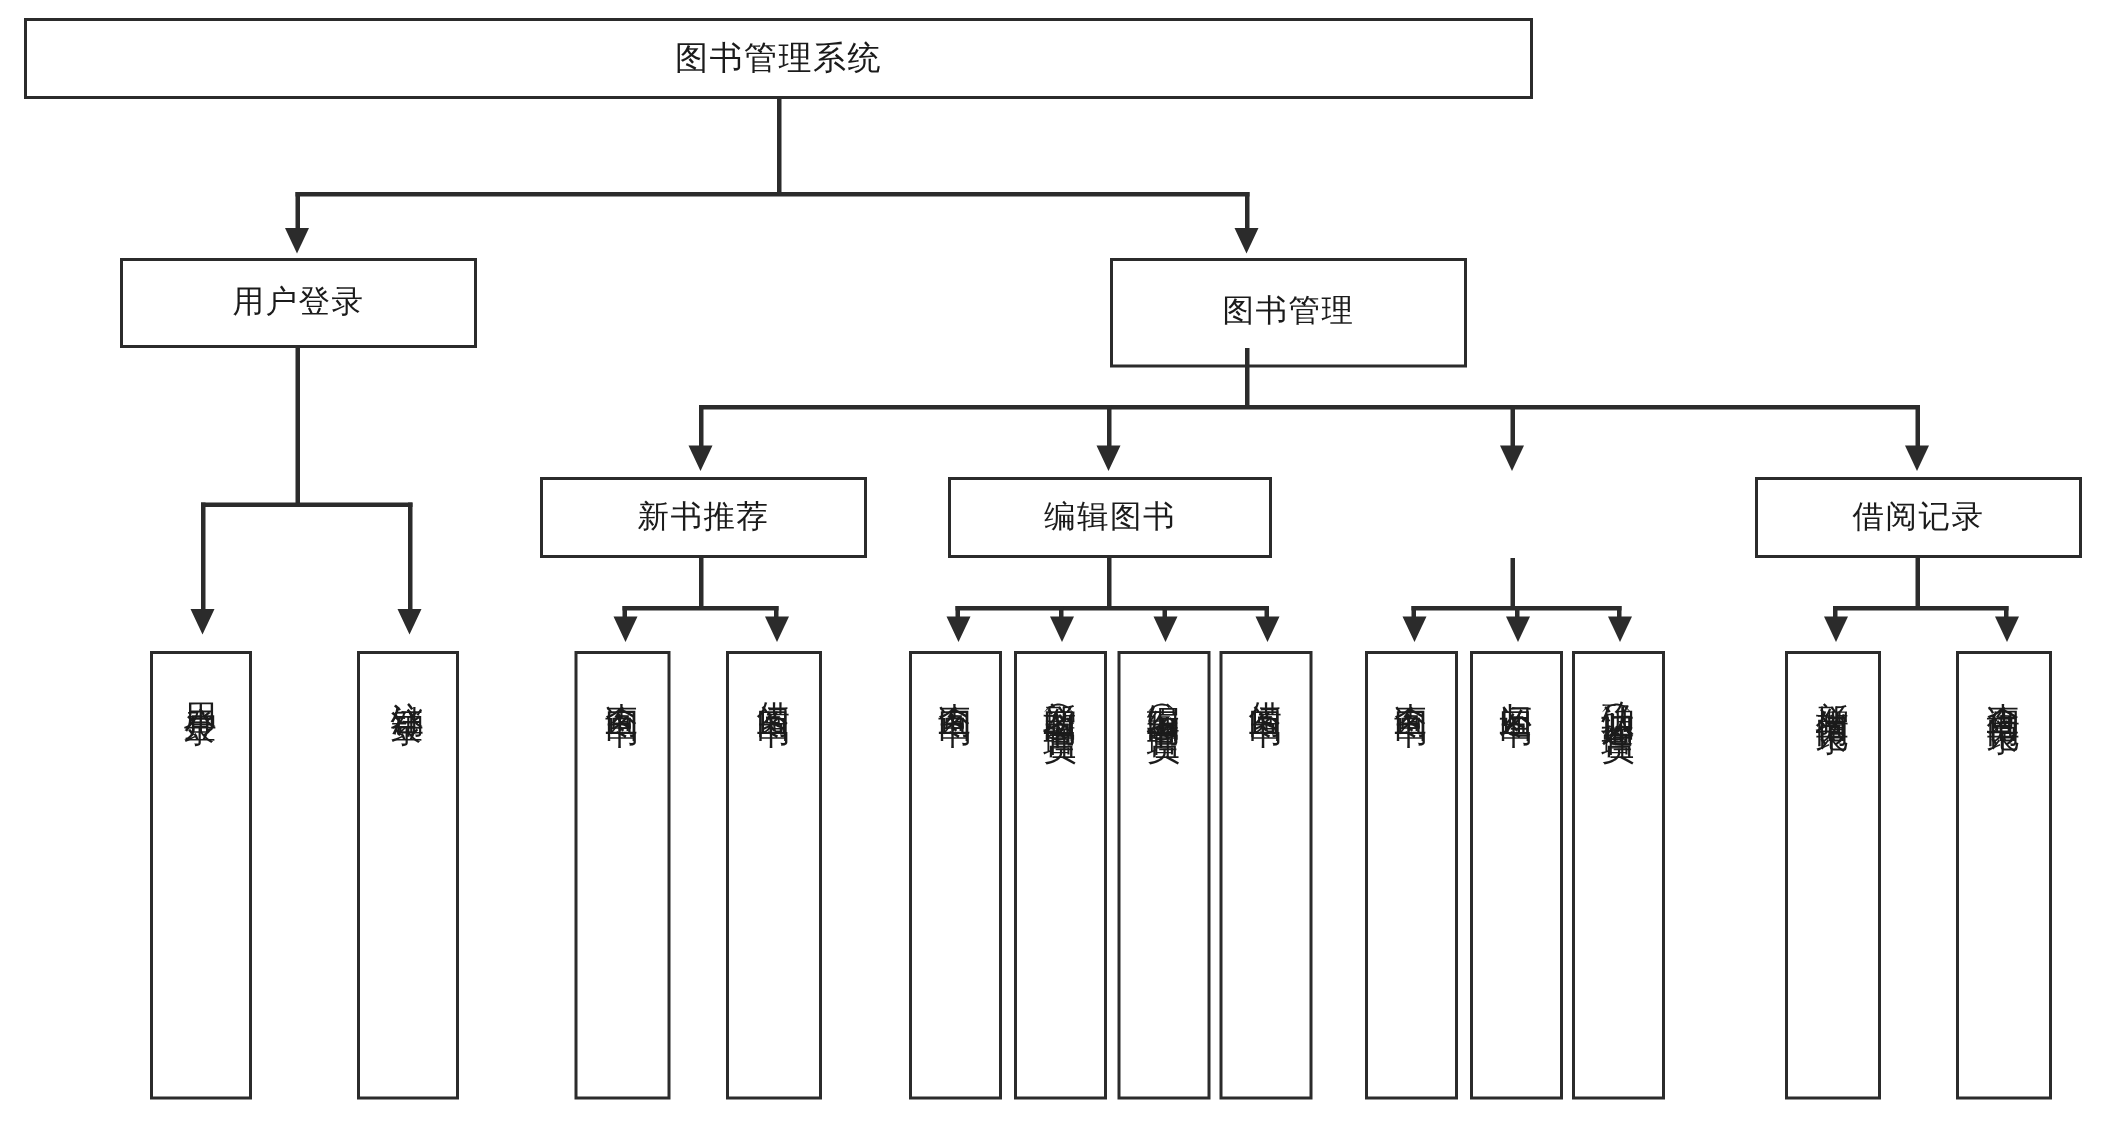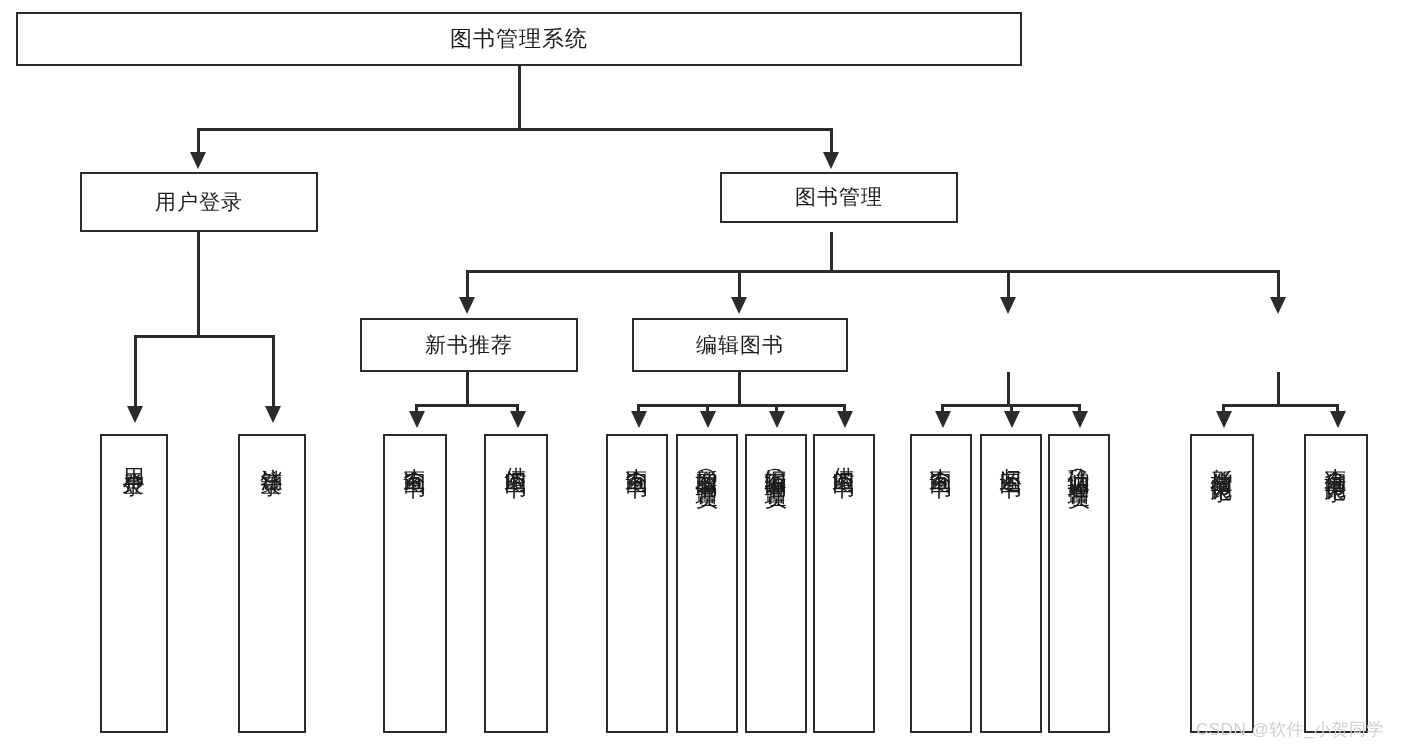--- a/index.html
+++ b/index.html
@@ -82,21 +82,21 @@
   <div class="edge h" style="left:197px;top:128px;width:636px;"></div>
   <div class="edge v" style="left:197px;top:128px;height:26px;"></div>
   <div class="edge v" style="left:830px;top:128px;height:26px;"></div>
   <div class="arrow" style="left:190px;top:152px;"></div>
   <div class="arrow" style="left:823px;top:152px;"></div>
 
   <div class="node h-node" style="left:80px;top:172px;width:238px;height:60px;">
     <span class="lbl">用户登录</span>
   </div>
 
-  <div class="node h-node" style="left:720px;top:172px;width:238px;height:51px;">
+  <div class="node h-node" style="left:740px;top:172px;width:238px;height:73px;">
     <span class="lbl">图书管理</span>
   </div>
 
   <div class="edge v" style="left:197px;top:232px;height:105px;"></div>
   <div class="edge h" style="left:134px;top:335px;width:141px;"></div>
   <div class="edge v" style="left:134px;top:335px;height:74px;"></div>
   <div class="edge v" style="left:272px;top:335px;height:74px;"></div>
   <div class="arrow" style="left:127px;top:406px;"></div>
   <div class="arrow" style="left:265px;top:406px;"></div>
 
@@ -110,20 +110,23 @@
   <div class="arrow" style="left:731px;top:297px;"></div>
   <div class="arrow" style="left:1000px;top:297px;"></div>
   <div class="arrow" style="left:1270px;top:297px;"></div>
 
   <div class="node h-node" style="left:360px;top:318px;width:218px;height:54px;">
     <span class="lbl">新书推荐</span>
   </div>
   <div class="node h-node" style="left:632px;top:318px;width:216px;height:54px;">
     <span class="lbl">编辑图书</span>
   </div>
+  <div class="node h-node" style="left:1170px;top:318px;width:218px;height:54px;">
+    <span class="lbl">借阅记录</span>
+  </div>
 
   <div class="edge v" style="left:466px;top:372px;height:34px;"></div>
   <div class="edge h" style="left:415px;top:404px;width:104px;"></div>
   <div class="edge v" style="left:415px;top:404px;height:10px;"></div>
   <div class="edge v" style="left:516px;top:404px;height:10px;"></div>
   <div class="arrow" style="left:409px;top:411px;"></div>
   <div class="arrow" style="left:510px;top:411px;"></div>
 
   <div class="edge v" style="left:738px;top:372px;height:34px;"></div>
   <div class="edge h" style="left:637px;top:404px;width:209px;"></div>
@@ -189,15 +192,14 @@
     <span class="lbl">确认归还（管理员）</span>
   </div>
 
   <div class="node v-node" style="left:1190px;top:434px;width:64px;height:299px;">
     <span class="lbl">新增借阅记录</span>
   </div>
   <div class="node v-node" style="left:1304px;top:434px;width:64px;height:299px;">
     <span class="lbl">查询借阅记录</span>
   </div>
 
-  <div class="watermark" style="left:1196px;top:718px;">CSDN @软件_小贺同学</div>
 
 </div>
 
 </body></html>

